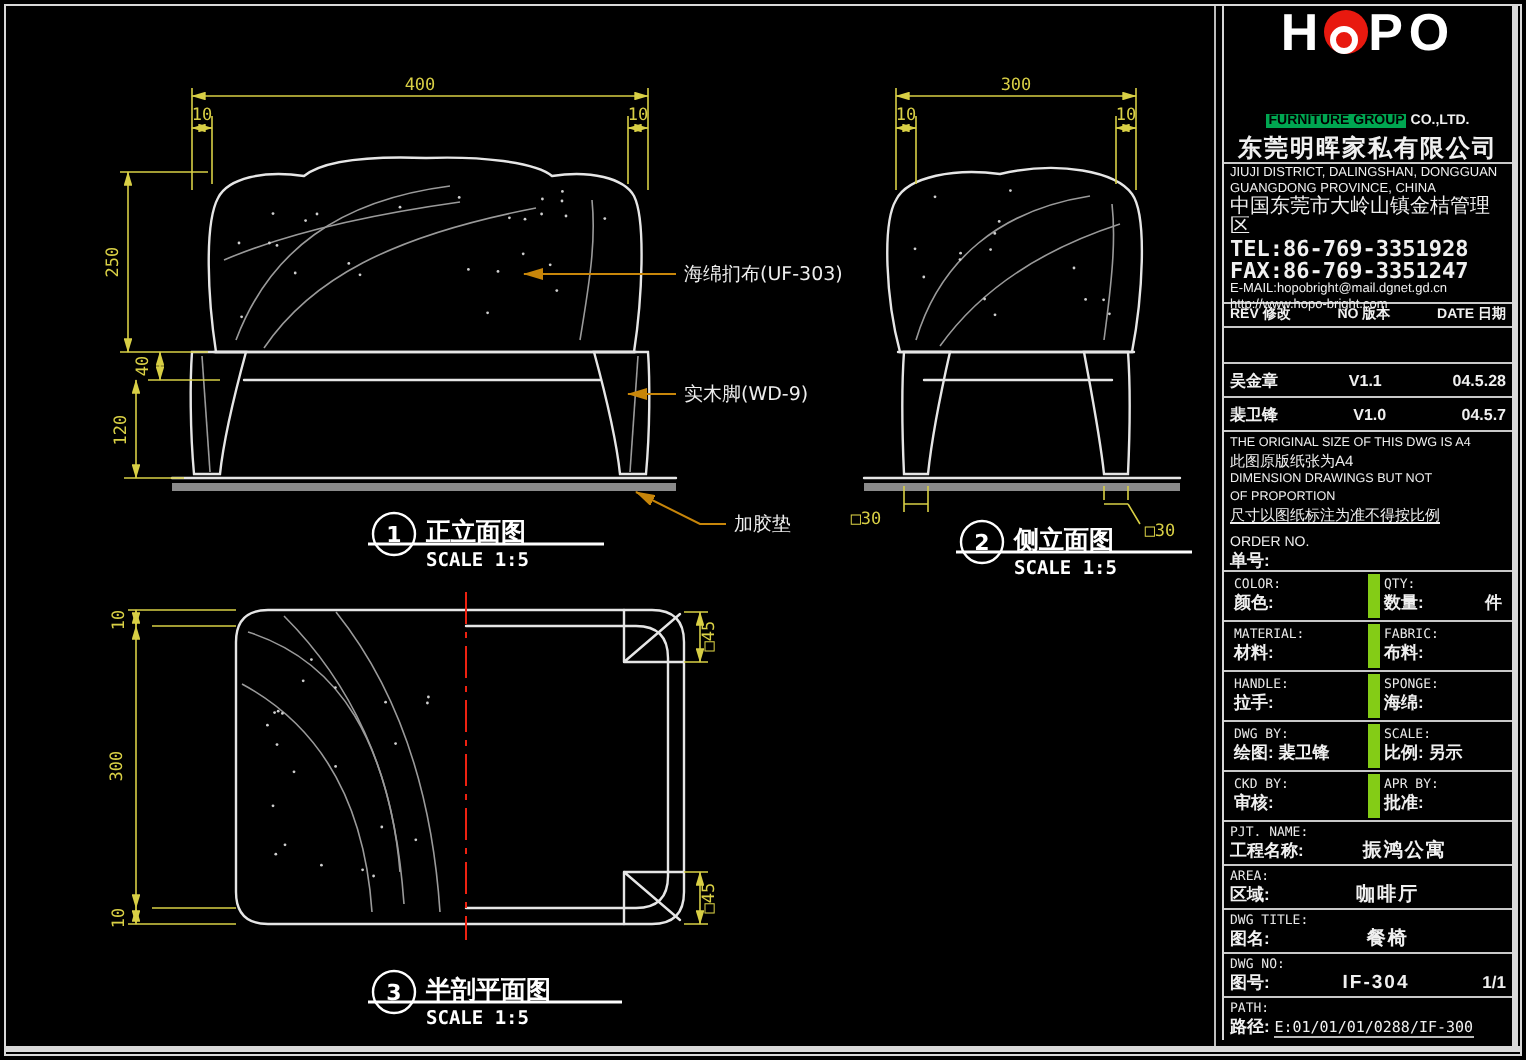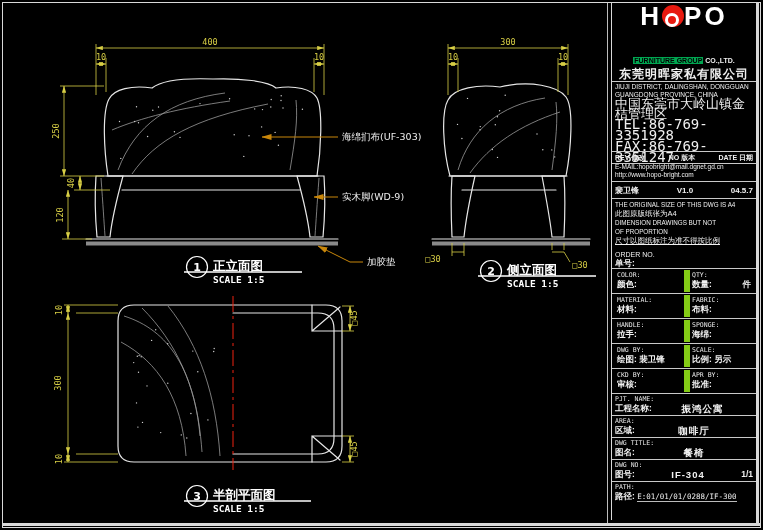--- a/index.html
+++ b/index.html
@@ -32,22 +32,22 @@
   .pr{border-bottom:1px solid #c9c9c9;box-sizing:border-box;flex:none;padding:1px 3px;}
   .nob{border-bottom:none;}
   .p-logo{height:52px;text-align:center;padding-top:1px;}
   .logoline{font-weight:bold;font-size:26px;line-height:24px;letter-spacing:3px;color:#fff;white-space:nowrap;}
   .disc{display:inline-block;width:22px;height:22px;border-radius:50%;background:#e8190f;vertical-align:-2px;position:relative;}
   .disc i{position:absolute;left:3px;top:8px;width:8px;height:8px;border:3px solid #fff;border-radius:50%;}
   .p-group{height:11px;font-size:7px;font-weight:bold;text-align:center;line-height:9px;white-space:nowrap;}
   .grn{background:#00a651;color:#000;padding:0 1px;}
   .p-company{height:16px;font-size:12px;font-weight:bold;text-align:center;letter-spacing:1px;line-height:14px;}
   .p-addr{height:70px;font-size:6.5px;line-height:8px;}
-  .p-addr .cnl{font-size:13px;line-height:10px;}
-  .p-addr .tell{font-size:14px;font-weight:normal;line-height:11px;font-family:"DejaVu Sans Mono",monospace;}
+  .p-addr .cnl{font-size:10px;line-height:10px;}
+  .p-addr .tell{font-size:11px;font-weight:bold;line-height:11px;font-family:"DejaVu Sans Mono",monospace;}
   .p-revh{height:12px;display:flex;font-size:7px;font-weight:bold;justify-content:space-between;line-height:10px;}
   .p-revblank{height:18px;}
   .p-revrow{height:17px;display:flex;font-size:8px;justify-content:space-between;align-items:center;font-weight:bold;}
   .p-notes{height:50px;font-size:6.3px;line-height:9px;}
   .p-notes .cnl{font-size:7.5px;}
   .p-notes .ul{text-decoration:underline;}
   .p-order{height:20px;font-size:7px;line-height:9px;}
   .p-order .cnl{font-size:8.5px;font-weight:bold;}
   .frow{height:25px;display:flex;}
   .fcell{width:50%;box-sizing:border-box;padding:1px 2px;}
@@ -275,20 +275,25 @@
       <div>http://www.hopo-bright.com</div>
     </div>
 
     <div class="pr p-revh">
       <span>REV 修改</span>
       <span>NO 版本</span>
       <span>DATE 日期</span>
     </div>
     <div class="pr p-revblank"></div>
     <div class="pr p-revrow">
+      <span>吴金章</span>
+      <span>V1.1</span>
+      <span>04.5.28</span>
+    </div>
+    <div class="pr p-revrow">
       <span>裴卫锋</span>
       <span>V1.0</span>
       <span>04.5.7</span>
     </div>
 
     <div class="pr p-notes nob">
       <div>THE ORIGINAL SIZE OF THIS DWG IS A4</div>
       <div class="cnl">此图原版纸张为A4</div>
       <div>DIMENSION DRAWINGS BUT NOT</div>
       <div>OF PROPORTION</div>

